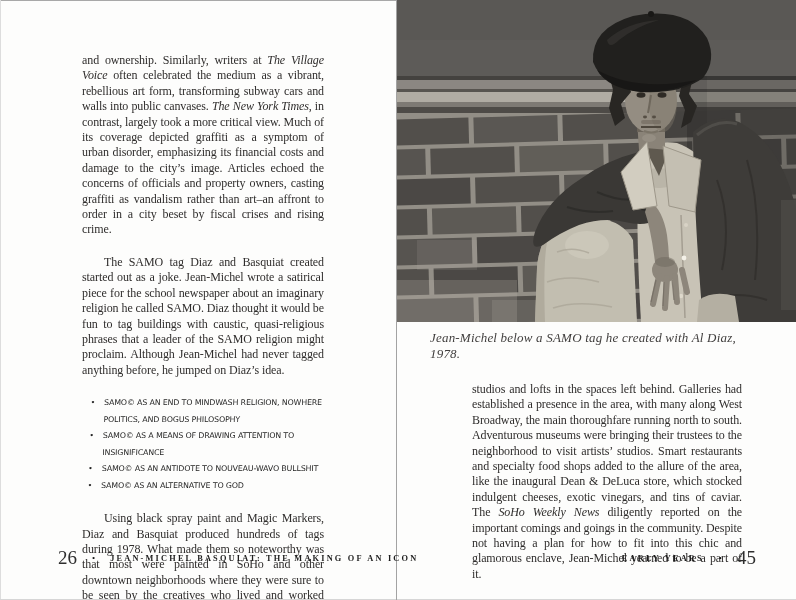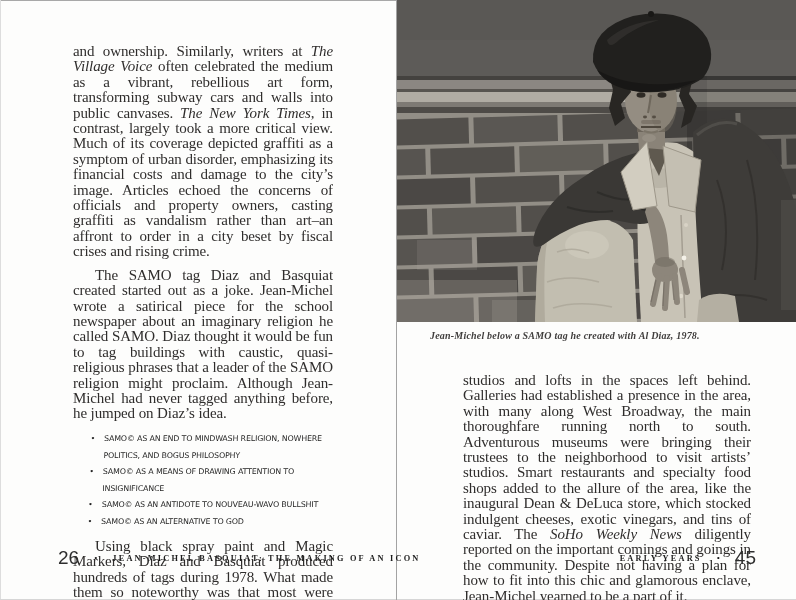--- a/index.html
+++ b/index.html
@@ -4,42 +4,42 @@
 <style>
   html,body{margin:0;padding:0;background:#ffffff;}
   .spread{position:relative;width:796px;height:600px;background:#fdfdfc;overflow:hidden;
           font-family:"Liberation Serif","DejaVu Serif",serif;}
   .edge-top{position:absolute;left:0;top:0;width:796px;height:1px;background:#a8a8a8;}
   .edge-left{position:absolute;left:0;top:0;width:1px;height:600px;background:#dddddd;}
   .edge-bottom{position:absolute;left:0;bottom:0;width:796px;height:1px;background:#d6d6d6;}
   .gutter{position:absolute;left:396px;top:0;width:1px;height:600px;background:#a3a3a3;}
 
   .col{position:absolute;}
-  .body-text p{margin:8px;font-size:15px;line-height:15.4px;color:#2f2d2c;
+  .body-text p{margin:17px;font-size:12px;line-height:15.4px;color:#2f2d2c;
                text-align:justify;letter-spacing:-0.1px;}
   .body-text p.indent{text-indent:22px;}
   .left-col{left:65px;top:36px;width:276px;}
   .right-col{left:455px;top:365px;width:304px;}
 
   .samo-list{list-style:none;margin:9px 0 9px 0;padding:0 0 0 24px;transform:skewX(-2deg);}
   .samo-list li{display:flex;gap:9px;font-family:"DejaVu Sans","Liberation Sans",sans-serif;
                 font-size:7.8px;line-height:16.5px;letter-spacing:-0.1px;color:#1f1f1f;}
   .samo-list .blt{font-size:8px;line-height:16.5px;color:#1f1f1f;}
   .samo-list .btxt{display:block;}
 
   .photo{position:absolute;left:397px;top:0;width:399px;height:322px;background:#5d5b58;}
   .photo svg{display:block;}
 
   .caption{position:absolute;left:430px;top:330px;width:330px;font-style:italic;
-           font-size:10px;color:#403e3d;letter-spacing:0.2px;font-weight:bold;}
+           font-size:13px;color:#403e3d;letter-spacing:0.2px;}
 
   .footer{position:absolute;top:547px;display:flex;align-items:center;gap:15px;}
   .footer-left{left:58px;}
   .footer-right{right:40px;}
-  .pagenum{font-family:Liberation Sans, sans-serif;font-size:19px;color:#2e2e2e;}
+  .pagenum{font-family:Liberation Serif, serif;font-size:19px;color:#2e2e2e;}
   .fsep{font-size:9px;color:#111111;}
   .footer-title{font-weight:bold;font-size:8.3px;letter-spacing:2.2px;color:#1c1c1c;}
 </style>
 </head>
 <body>
 
 <div class="spread">
 
   <div class="edge-top"></div>
   <div class="edge-left"></div>

